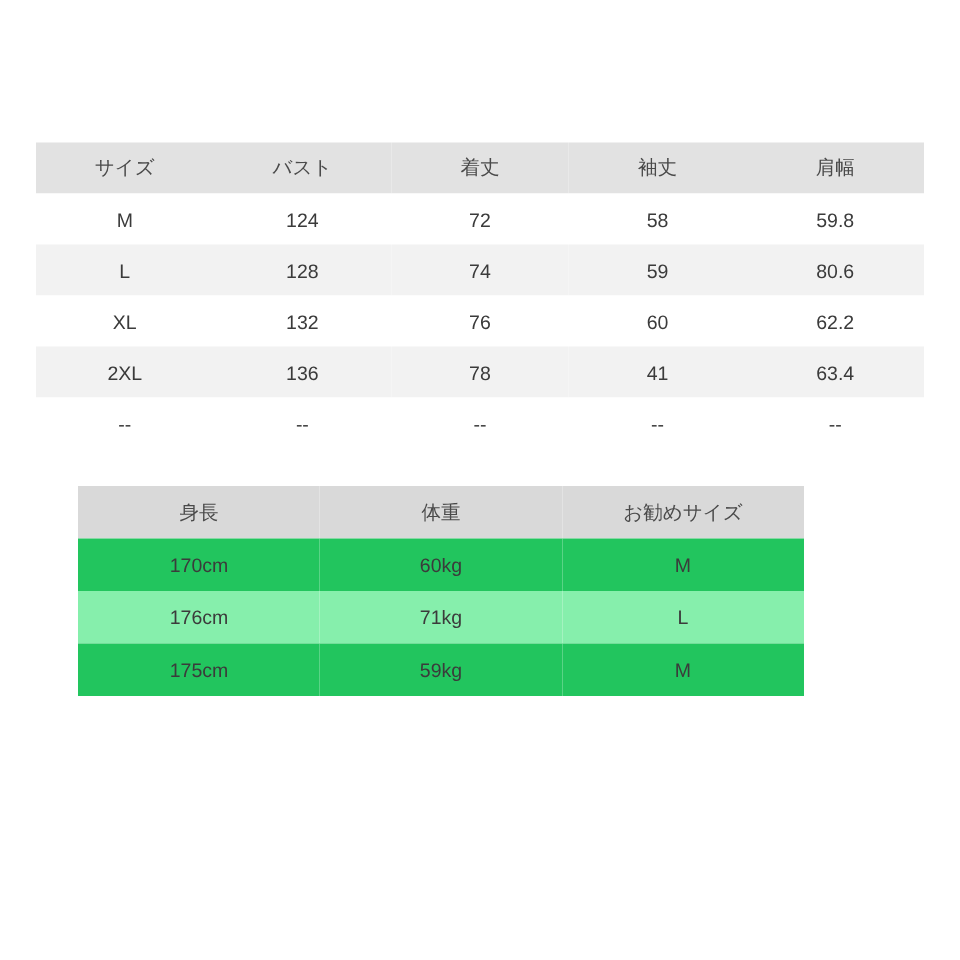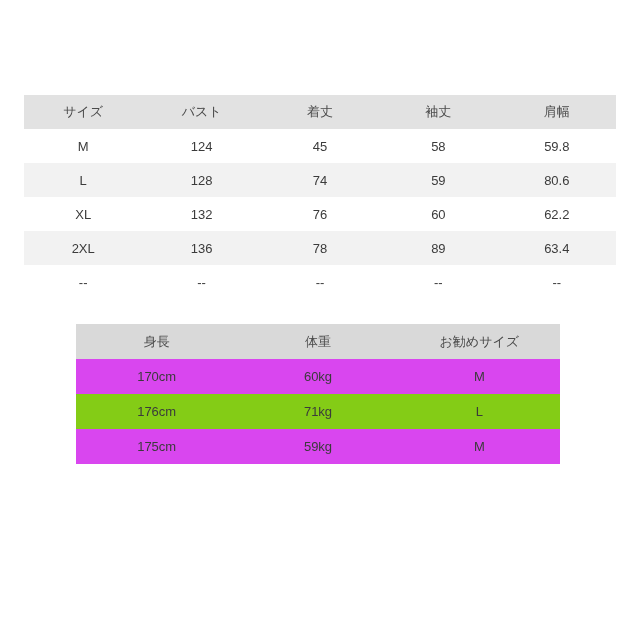--- a/index.html
+++ b/index.html
@@ -48,45 +48,45 @@
   .size-table tbody tr.odd td {
     background: #ffffff;
   }
   .size-table tbody tr.even td {
     background: #f2f2f2;
   }
 
   
   .rec-table {
     position: absolute;
-    left: 76px;
+    left: 52px;
     top: 324px;
     width: 484px;
     border-collapse: collapse;
     table-layout: fixed;
   }
   .rec-table th,
   .rec-table td {
     height: 35px;
     font-size: 13px;
     font-weight: normal;
     text-align: center;
     vertical-align: middle;
     color: #3b3b3b;
     padding: 0;
   }
   .rec-table thead th {
     background: #d9d9d9;
     color: #4a4a4a;
   }
   .rec-table tbody tr.odd td {
-    background: #d946ef;
+    background: #22c55e;
   }
   .rec-table tbody tr.even td {
-    background: #84cc16;
+    background: #86efac;
   }
 </style>
 </head>
 <body>
 
 <div class="page">
 
   <table class="size-table">
     <colgroup>
       <col style="width:20%">
@@ -101,21 +101,21 @@
         <th>バスト</th>
         <th>着丈</th>
         <th>袖丈</th>
         <th>肩幅</th>
       </tr>
     </thead>
     <tbody>
       <tr class="odd">
         <td>M</td>
         <td>124</td>
-        <td>45</td>
+        <td>72</td>
         <td>58</td>
         <td>59.8</td>
       </tr>
       <tr class="even">
         <td>L</td>
         <td>128</td>
         <td>74</td>
         <td>59</td>
         <td>80.6</td>
       </tr>
@@ -123,21 +123,21 @@
         <td>XL</td>
         <td>132</td>
         <td>76</td>
         <td>60</td>
         <td>62.2</td>
       </tr>
       <tr class="even">
         <td>2XL</td>
         <td>136</td>
         <td>78</td>
-        <td>89</td>
+        <td>41</td>
         <td>63.4</td>
       </tr>
       <tr class="odd">
         <td>--</td>
         <td>--</td>
         <td>--</td>
         <td>--</td>
         <td>--</td>
       </tr>
     </tbody>

